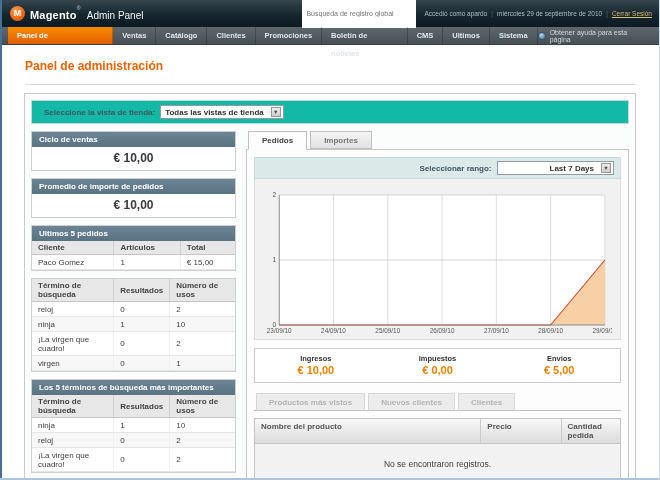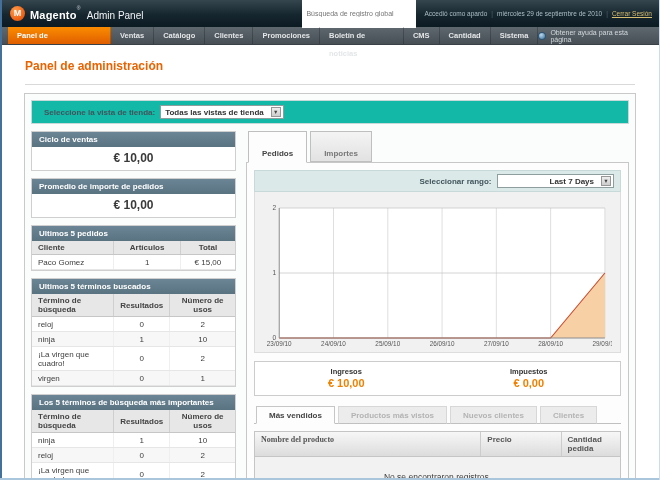--- a/index.html
+++ b/index.html
@@ -61,25 +61,25 @@
   .block-head { background:linear-gradient(180deg,#6b8596,#5a7381); color:#fff;
     font-size:8px; font-weight:bold; padding:3px 7px; }
   .block-value { text-align:center; font-size:12px; font-weight:bold; color:#3a3a3a; padding:4px 0 5px; }
   .blk-table { width:100%; border-collapse:collapse; font-size:8px; color:#3d3d3d; }
   .blk-table th { background:#e7e7e7; font-weight:bold; text-align:left; padding:2px 6px;
     border-right:1px solid #cfcfcf; border-bottom:1px solid #c6c6c6; color:#444;}
   .blk-table th:last-child { border-right:none; }
   .blk-table td { padding:2.5px 6px; border-bottom:1px solid #e6e6e6; border-right:1px solid #efefef; }
   .blk-table td:last-child { border-right:none; }
   .blk-table tr:nth-child(even) td { background:#f7f7f7; }
-  .blk-table td.r, .blk-table th.r { text-align:center; }
+  .blk-table td.r, .blk-table th.r { text-align:left; }
 
   
   .dtabs { display:flex; gap:3px; padding-left:2px; position:relative; z-index:2;}
-  .dtab { font-size:8px; font-weight:bold; padding:17px 13px 3px; border:1px solid #bfbfbf;
+  .dtab { font-size:8px; font-weight:bold; padding:4px 13px 3px; border:1px solid #bfbfbf;
     background:linear-gradient(#f4f4f4,#e2e2e2); color:#777; cursor:pointer;text-align:right; }
   .dtab.active { background:#fdfdfd; color:#444; border-bottom:1px solid #fdfdfd; margin-bottom:-1px;}
   .panel-body { border:1px solid #c7c7c7; background:#fdfdfd; padding:7px; }
 
   .toolbar { background:#dce9e9; border:1px solid #c7d9d9; padding:3px 6px; text-align:right;
     font-size:8px; font-weight:bold; color:#41555d; display:flex; justify-content:flex-end; align-items:center; gap:5px;}
   .chart-wrap { border:1px solid #ddd; border-top:none; background:#f1f1f1; padding:8px 8px 2px; }
   .chart-wrap svg { display:block; width:100%; }
 
   .totals { margin-top:8px; border:1px solid #ccc; background:#fff; display:flex; padding:5px 0 6px; }
@@ -90,21 +90,21 @@
   .btabs { margin-top:10px; display:flex; gap:3px; border-bottom:1px solid #c0c0c0; padding:0 0 0 2px; }
   .btab { font-size:8px; font-weight:bold; padding:4px 12px 3px; border:1px solid #c6c6c6;
     margin-bottom:-1px; cursor:pointer; }
   .btab.active { background:#fdfdfd; color:#444; border-bottom:1px solid #fdfdfd; }
   .btab.off { background:#ececec; color:#b3b3b3; border-color:#d7d7d7; border-bottom:1px solid #c0c0c0;}
 
   .grid { margin-top:7px; border:1px solid #c5c5c5; }
   .grid-head { display:flex; background:linear-gradient(#f7f7f7,#dcdcdc); border-bottom:1px solid #c5c5c5;}
   .grid-th { font-size:8px; font-weight:bold; color:#555; padding:3px 6px; border-right:1px solid #cccccc;}
   .grid-th:last-child { border-right:none; }
-  .gw0 { flex:0 0 62%;font-family:Liberation Serif, serif; } .gw1 { flex:0 0 22%; } .gw2 { flex:1; }
+  .gw0 { flex:0 0 62%; } .gw1 { flex:0 0 22%; } .gw2 { flex:1; }
   .grid-empty { background:#f2f2f2; text-align:center; font-size:8.5px; color:#3d3d3d; padding:15px 0 16px; }
 </style>
 </head>
 <body>
 
 <div id="page">
   <div class="frame-left"></div>
   <div class="frame-bottom"></div>
   <div class="frame-right"></div>
 
@@ -129,21 +129,21 @@
 
   <div class="nav">
     <div id="nav-items" style="display:flex;">
         <div class="nav-item active">Panel de administración</div>
         <div class="nav-item">Ventas</div>
         <div class="nav-item">Catálogo</div>
         <div class="nav-item">Clientes</div>
         <div class="nav-item">Promociones</div>
         <div class="nav-item">Boletín de noticias</div>
         <div class="nav-item">CMS</div>
-        <div class="nav-item">Cantidad</div>
+        <div class="nav-item">Ultimos</div>
         <div class="nav-item">Sistema</div>
       </div>
     <div class="nav-help">
       <span class="help-globe"></span>
       <span>Obtener ayuda para esta página</span>
     </div>
   </div>
 
   <div class="title-row">
     <span class="page-title">Panel de administración</span>
@@ -183,21 +183,20 @@
               <tbody>
                 <tr>
                   <td>Paco Gomez</td>
                   <td class="r">1</td>
                   <td class="r">€ 15,00</td>
                 </tr>
               </tbody>
             </table>
           </div>
           <div class="block">
-            <div class="block-head">Ultimos 5 términos buscados</div>
             <table class="blk-table">
               <thead>
                 <tr>
                   <th>Término de búsqueda</th>
                   <th class="r">Resultados</th>
                   <th class="r">Número de usos</th>
                 </tr>
               </thead>
               <tbody>
                 <tr>
@@ -297,24 +296,27 @@
 
           <div class="totals" id="totals">
               <div class="total-cell">
                 <div class="total-label">Ingresos</div>
                 <div class="total-value">€ 10,00</div>
               </div>
               <div class="total-cell">
                 <div class="total-label">Impuestos</div>
                 <div class="total-value">€ 0,00</div>
               </div>
+              <div class="total-cell">
+                <div class="total-label">Envíos</div>
+                <div class="total-value">€ 5,00</div>
+              </div>
             </div>
 
           <div class="btabs" id="btabs">
-              <div class="btab active">Más vendidos</div>
               <div class="btab off">Productos más vistos</div>
               <div class="btab off">Nuevos clientes</div>
               <div class="btab off">Clientes</div>
             </div>
 
           <div class="grid">
             <div class="grid-head" id="grid-head">
                 <div class="grid-th gw0">Nombre del producto</div>
                 <div class="grid-th gw1">Precio</div>
                 <div class="grid-th gw2">Cantidad pedida</div>

